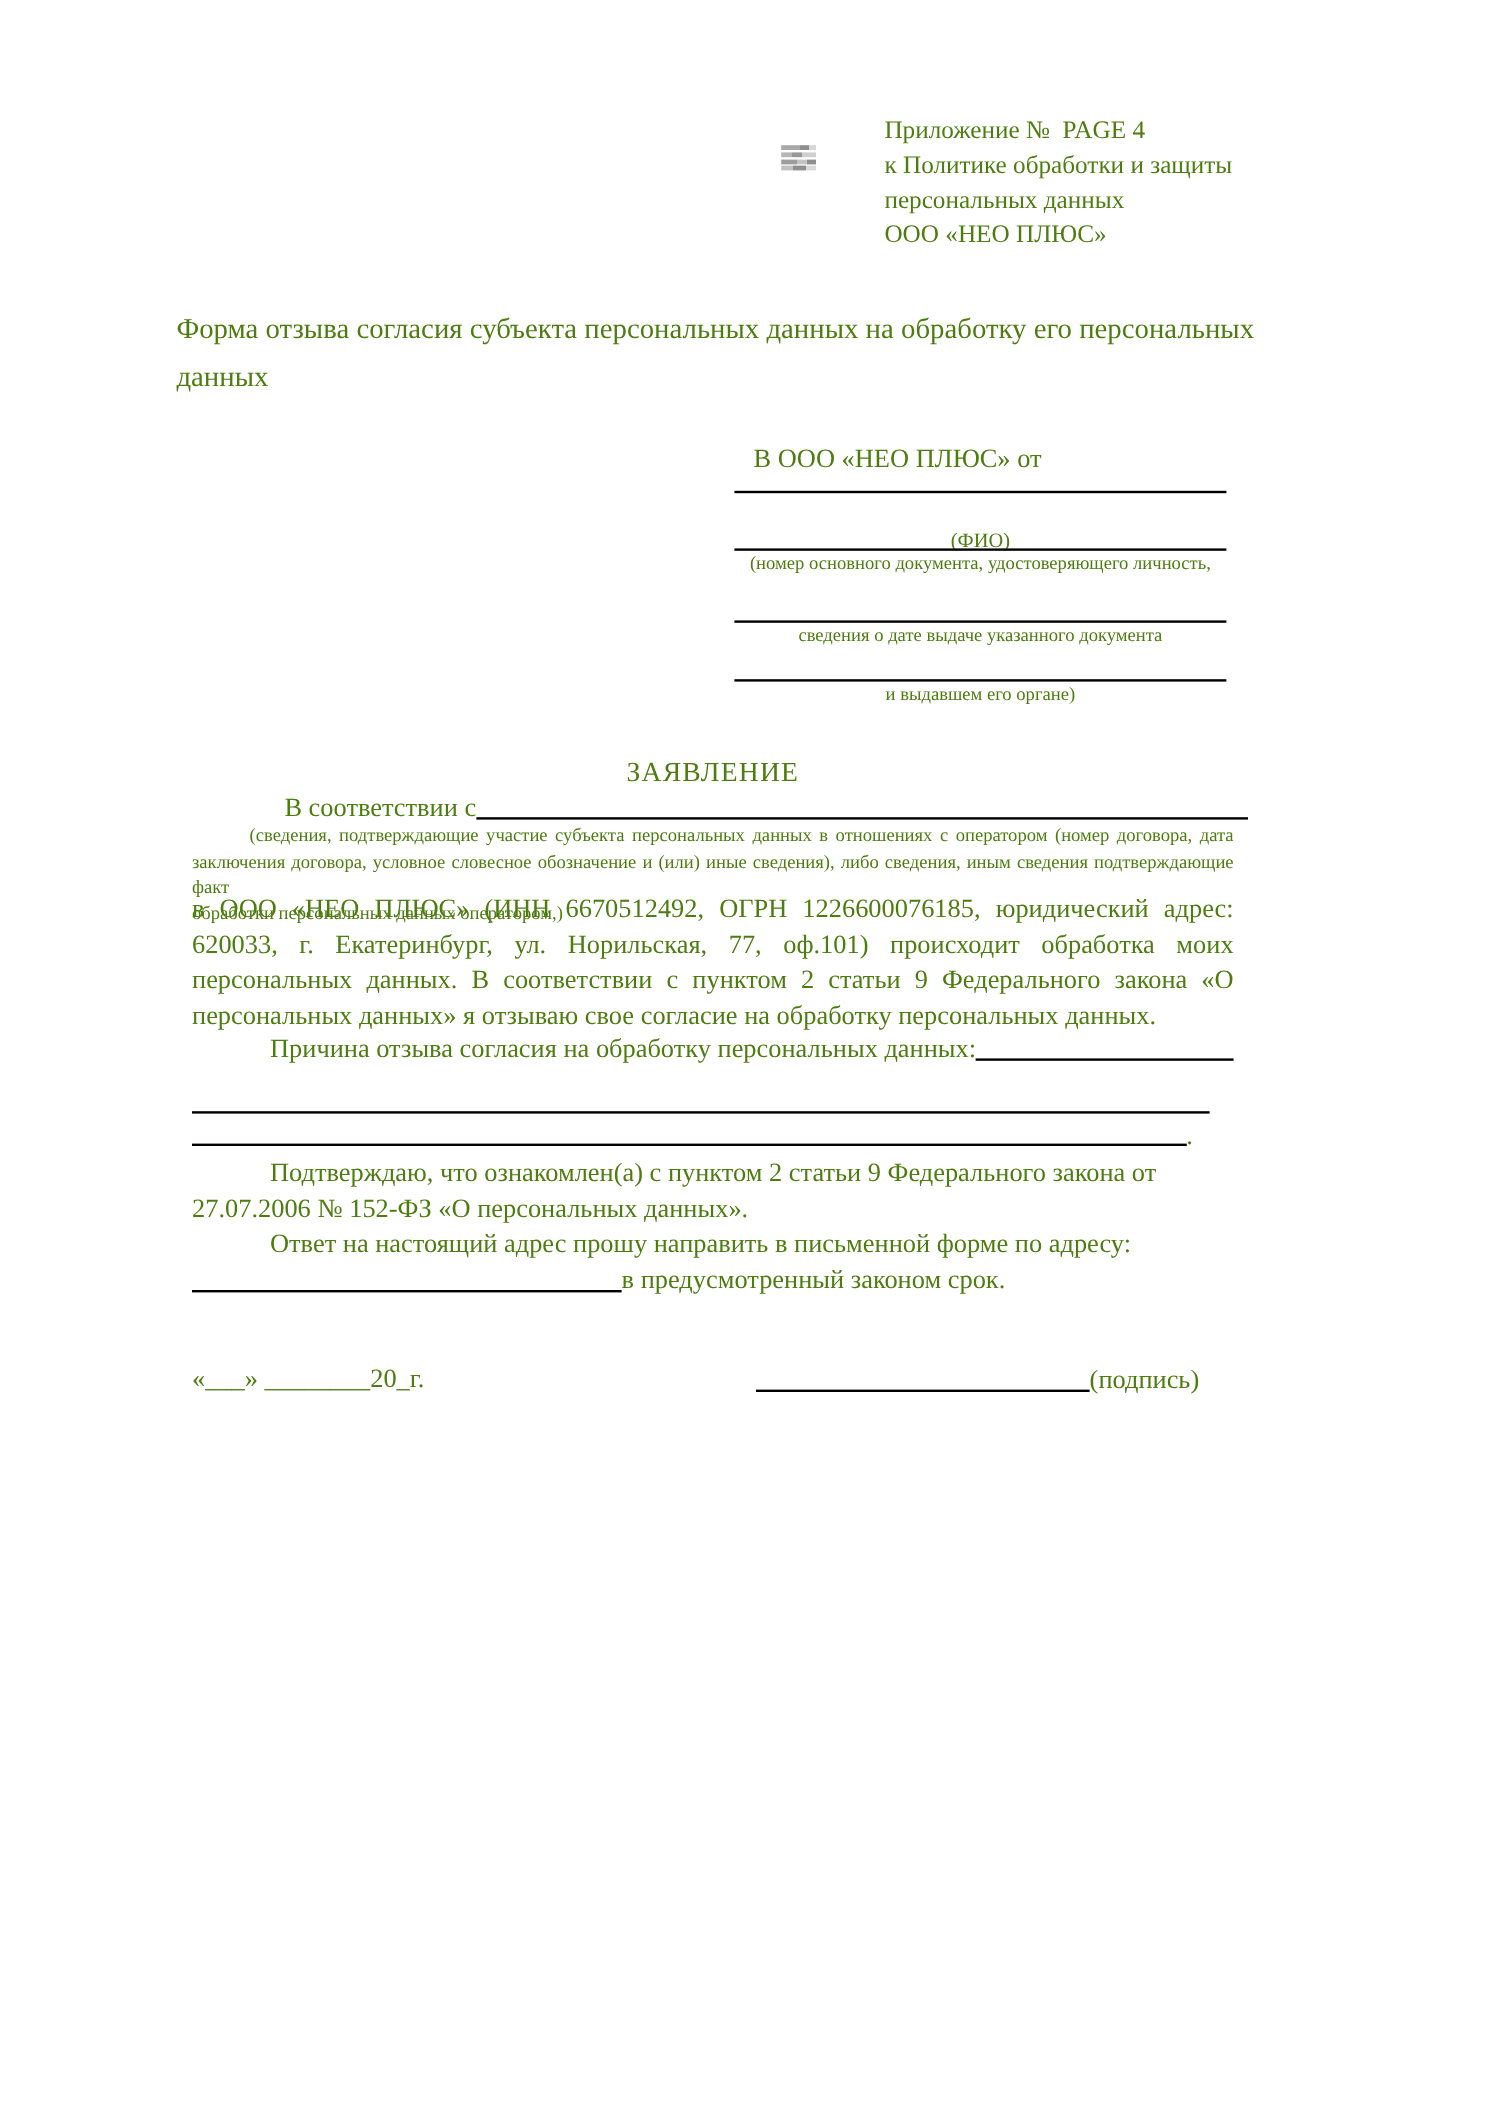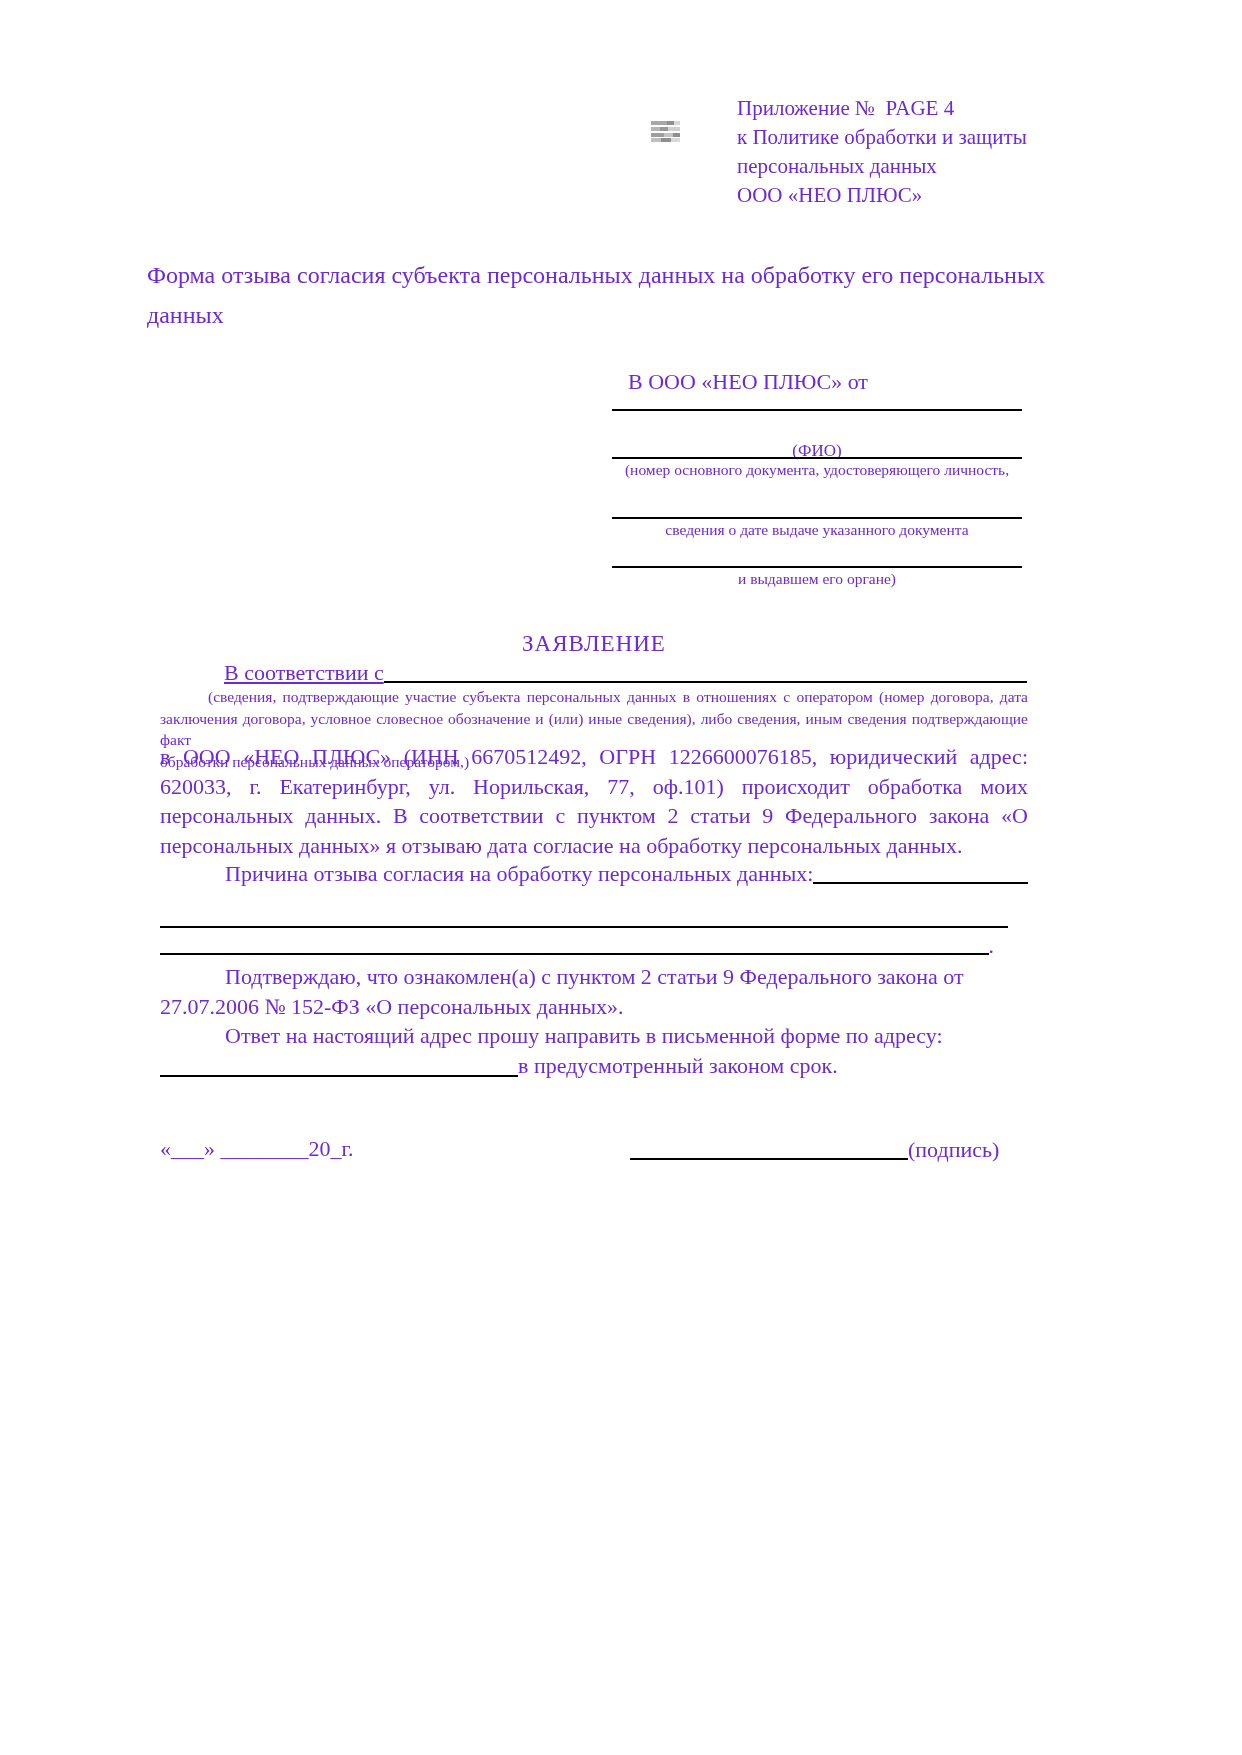--- a/index.html
+++ b/index.html
@@ -1,19 +1,19 @@
 <!DOCTYPE html>
 <html><head>
 <meta charset="utf-8">
 <style>
   html,body { margin:0; padding:0; }
   body { background:#ffffff; }
   .page {
     position:relative; width:1242px; height:1755px; background:#ffffff;
-    color:#6d28d9; font-family:"Liberation Serif","DejaVu Serif",serif;
+    color:#4d7c0f; font-family:"Liberation Serif","DejaVu Serif",serif;
     overflow:hidden;
   }
   .abs { position:absolute; }
 
   .header-block { left:737px; top:94px; font-size:21px; line-height:29px; }
 
   .artifact-icon {
     left:651px; top:121px; width:29px; height:21px;
     background:
       linear-gradient(90deg,#a8a8a8 0 55%,#8f8f8f 55% 80%,#d6d6d6 80% 100%) 0 0/100% 4px no-repeat,
@@ -29,21 +29,21 @@
   .hline { position:absolute; border-top:2px solid #000; }
   .cap { position:absolute; left:612px; width:410px; text-align:center; }
   .cap-lg { font-size:17px; }
   .cap-sm { font-size:15.5px; }
 
   .zayavlenie { left:160px; top:631px; width:868px; text-align:center; font-size:23px; letter-spacing:1px; }
 
   .flexrow { display:flex; align-items:stretch; }
   .fill { flex:1; border-bottom:2px solid #000; margin-bottom:3px; }
 
-  .intro-row { left:159px; top:659px; width:868px; font-size:22px; line-height:27px;text-decoration:underline; }
+  .intro-row { left:172px; top:659px; width:868px; font-size:22px; line-height:27px; }
   .indent { padding-left:65px; }
 
   .footnote { left:160px; top:686px; width:868px; font-size:15.5px; line-height:21.5px; }
   .fn-indent { padding-left:48px; }
   .jl { text-align:justify; text-align-last:justify; }
 
   .body-par { left:160px; top:742px; width:868px; font-size:22px; line-height:29.5px; }
 
   .reason-row { left:160px; top:860px; width:868px; font-size:22px; line-height:27px; }
 
@@ -97,21 +97,21 @@
   <div class="abs footnote">
     <div class="jl fn-indent">(сведения, подтверждающие участие субъекта персональных данных в отношениях с оператором (номер договора, дата</div>
     <div class="jl">заключения договора, условное словесное обозначение и (или) иные сведения), либо сведения, иным сведения подтверждающие факт</div>
     <div>обработки персональных данных оператором,)</div>
   </div>
 
   <div class="abs body-par">
     <div class="jl">в ООО «НЕО ПЛЮС» (ИНН 6670512492, ОГРН 1226600076185, юридический адрес:</div>
     <div class="jl">620033, г. Екатеринбург, ул. Норильская, 77, оф.101) происходит обработка моих</div>
     <div class="jl">персональных данных. В соответствии с пунктом 2 статьи 9 Федерального закона «О</div>
-    <div>персональных данных» я отзываю дата согласие на обработку персональных данных.</div>
+    <div>персональных данных» я отзываю свое согласие на обработку персональных данных.</div>
   </div>
 
   <div class="abs reason-row flexrow">
     <span class="indent">Причина отзыва согласия на обработку персональных данных:</span>
     <span class="fill"></span>
   </div>
 
   <div class="hline" style="left:160px; top:926px; width:848px;"></div>
   <div class="abs blank2-row flexrow">
     <span class="fill"></span>

